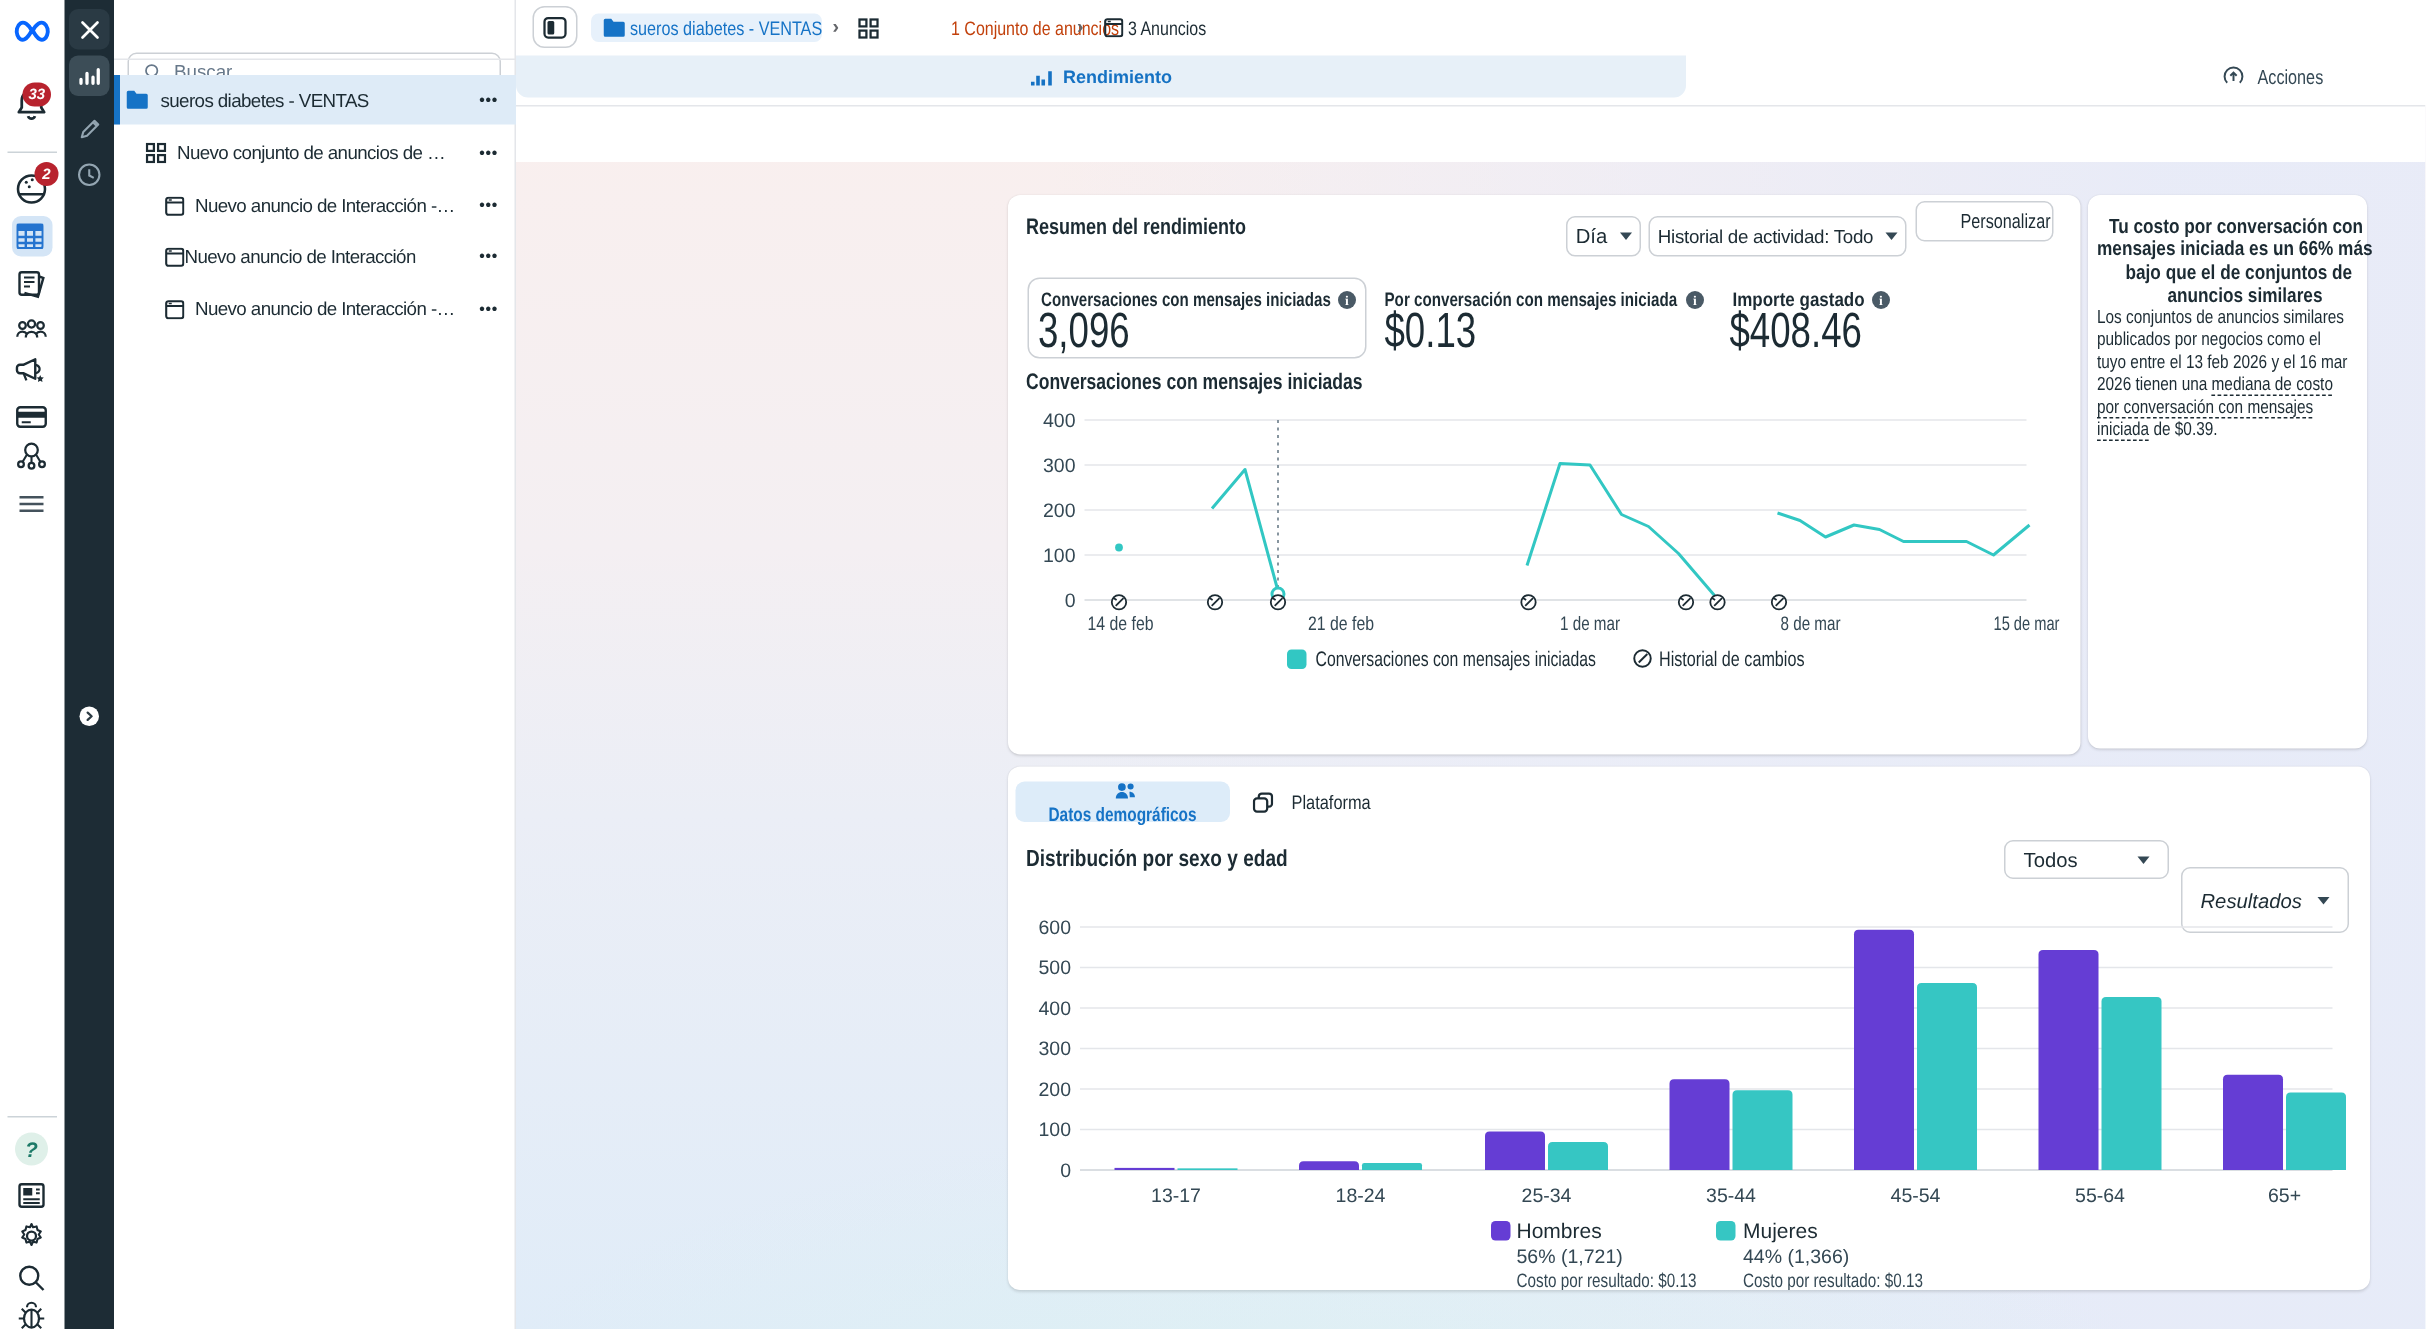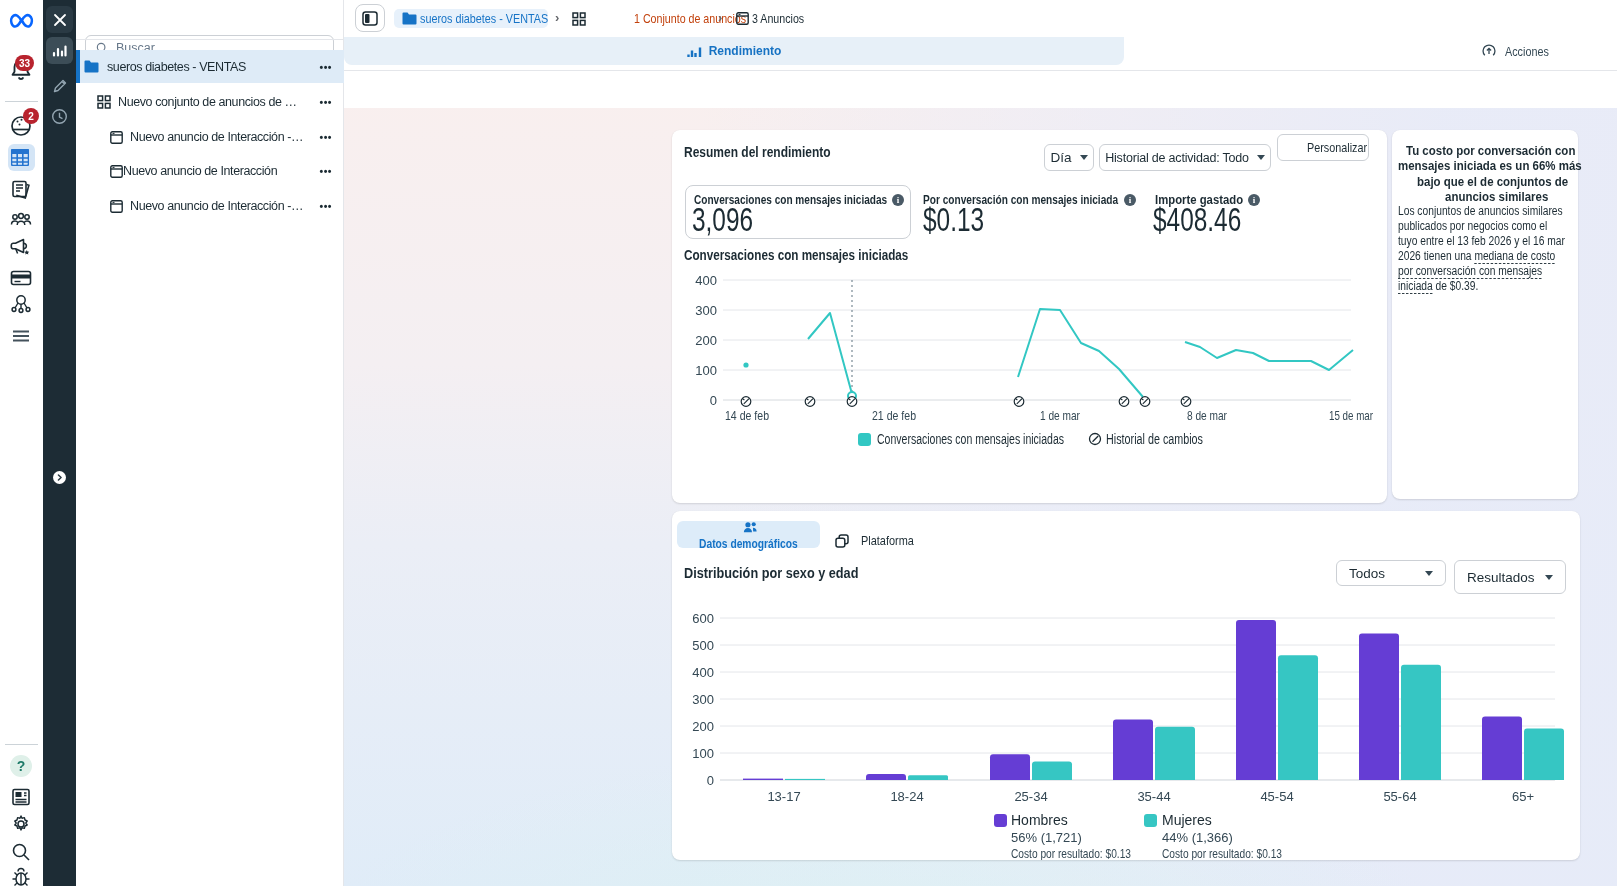--- a/index.html
+++ b/index.html
@@ -1,21 +1,21 @@
 <!DOCTYPE html>
 <html><head>
 <meta charset="utf-8">
 <style>
 * { margin:0; padding:0; box-sizing:border-box; }
 html,body { width:1617px; height:886px; overflow:hidden; font-family:"Liberation Sans", sans-serif; background:#fff; }
 .abs { position:absolute; }
 body { position:relative; color:#1c2b33; }
 
 
-#railw { position:absolute; left:0; top:0; width:43px; height:886px; background:#fff; z-index:30; }
+#railw { position:absolute; left:0; top:0; width:43px; height:886px; background:#fff; z-index:30;font-style:italic; }
 #railw .ic { position:absolute; left:9px; width:24px; height:24px; }
 .hr1 { position:absolute; left:5px; width:33px; border-top:1px solid #ccd3d8; }
 .badge { position:absolute; background:#b8232e; color:#fff; font-size:10px; font-weight:700; border-radius:9px; height:16px; min-width:16px; padding:0 4px; display:flex; align-items:center; justify-content:center; z-index:5; }
 
 
 #raild { position:absolute; left:43px; top:0; width:33px; height:886px; background:#1d2c35; z-index:30; }
 #raild .btn { position:absolute; left:3px; width:27px; height:27px; border-radius:6px; display:flex; align-items:center; justify-content:center; }
 
 
 #tree { position:absolute; left:76px; top:0; width:268px; height:886px; background:#fff; border-right:1px solid #e4e6ea; z-index:20; }
@@ -406,30 +406,30 @@
 <div class="card" id="card2">
   <div style="position:absolute;left:5px;top:10px;width:143px;height:27px;background:#ddecf9;border-radius:6px;display:flex;align-items:center;flex-direction:column;">
     <svg width="15" height="13" viewBox="0 0 14 12" style="margin-left:13px;margin-right:9px;flex:0 0 auto;">
         <circle cx="4.6" cy="3.4" r="2.4" fill="#1673c6"></circle>
         <circle cx="10" cy="3" r="1.9" fill="#1673c6"></circle>
         <path d="M0.8 10.5 c0-2.5 1.7-4 3.8-4 s3.8 1.5 3.8 4 Z" fill="#1673c6"></path>
         <path d="M9.3 6.3 c2 0 3.4 1.3 3.4 3.4 h-3.2" fill="#1673c6"></path>
       </svg>
     <span style="display:inline-block;width:100px;overflow:visible;"><span style="font-size:13px;font-weight:700;color:#1673c6;display:inline-block;transform:scaleX(0.79);transform-origin:0 50%;white-space:nowrap;">Datos demográficos</span></span>
   </div>
-  <div style="position:absolute;left:163px;top:10px;height:27px;display:flex;align-items:flex-end;">
+  <div style="position:absolute;left:163px;top:10px;height:27px;display:flex;align-items:center;">
     <svg width="14" height="14" viewBox="0 0 14 14" style="margin-right:12px">
         <rect x="4.2" y="1" width="8.8" height="8.8" rx="2" fill="none" stroke="#1c2b33" stroke-width="1.5"></rect>
         <rect x="1" y="4.2" width="8.8" height="8.8" rx="2" fill="#fff" stroke="#1c2b33" stroke-width="1.5"></rect>
       </svg>
     <span style="font-size:13px;color:#1c2b33;display:inline-block;transform:scaleX(0.84);transform-origin:0 50%;white-space:nowrap;">Plataforma</span>
   </div>
   <div style="position:absolute;left:12px;top:53px;" class="h15"><span class="cndb" style="font-size:15.5px;">Distribución por sexo y edad</span></div>
   <div class="btn-o" style="left:664px;top:49px;width:110px;height:26px;justify-content:space-between;padding:0 12px;">Todos<span class="caret"></span></div>
-  <div class="btn-o" style="left:782px;top:49px;width:112px;height:34px;justify-content:space-between;padding:0 12px;">Resultados<span class="caret"></span></div>
+  <div class="btn-o" style="left:782px;top:67px;width:112px;height:44px;justify-content:space-between;padding:0 12px;font-style:italic;">Resultados<span class="caret"></span></div>
 <svg style="position:absolute;left:0;top:90px;" width="908" height="259" viewBox="0 0 908 259">
 <line x1="48" y1="17" x2="883" y2="17" stroke="#e4e6ea" stroke-width="1"></line>
 <text class="axis" x="42" y="21.5" text-anchor="end">600</text>
 <line x1="48" y1="44" x2="883" y2="44" stroke="#e4e6ea" stroke-width="1"></line>
 <text class="axis" x="42" y="48.5" text-anchor="end">500</text>
 <line x1="48" y1="71" x2="883" y2="71" stroke="#e4e6ea" stroke-width="1"></line>
 <text class="axis" x="42" y="75.5" text-anchor="end">400</text>
 <line x1="48" y1="98" x2="883" y2="98" stroke="#e4e6ea" stroke-width="1"></line>
 <text class="axis" x="42" y="102.5" text-anchor="end">300</text>
 <line x1="48" y1="125" x2="883" y2="125" stroke="#e4e6ea" stroke-width="1"></line>

